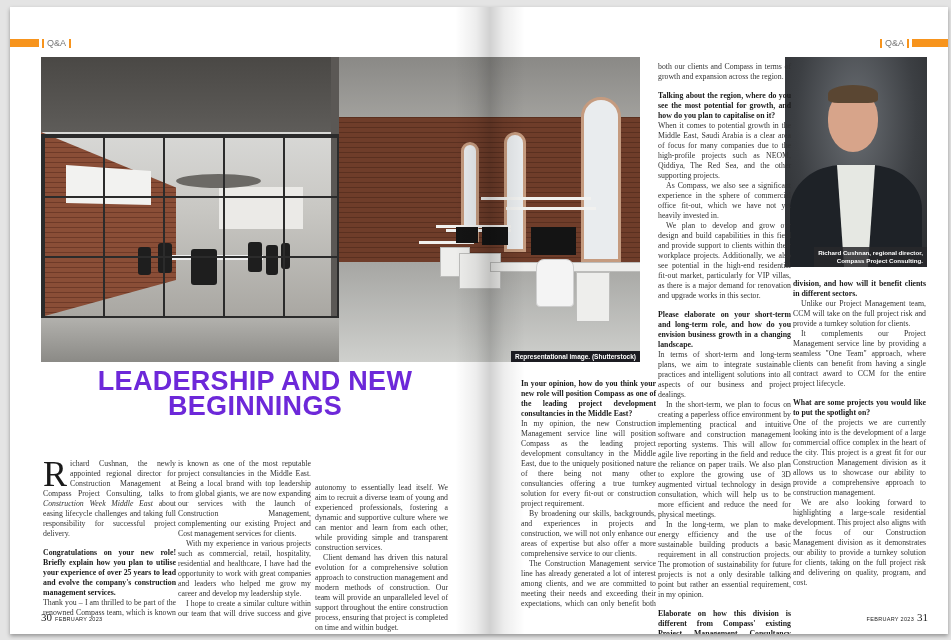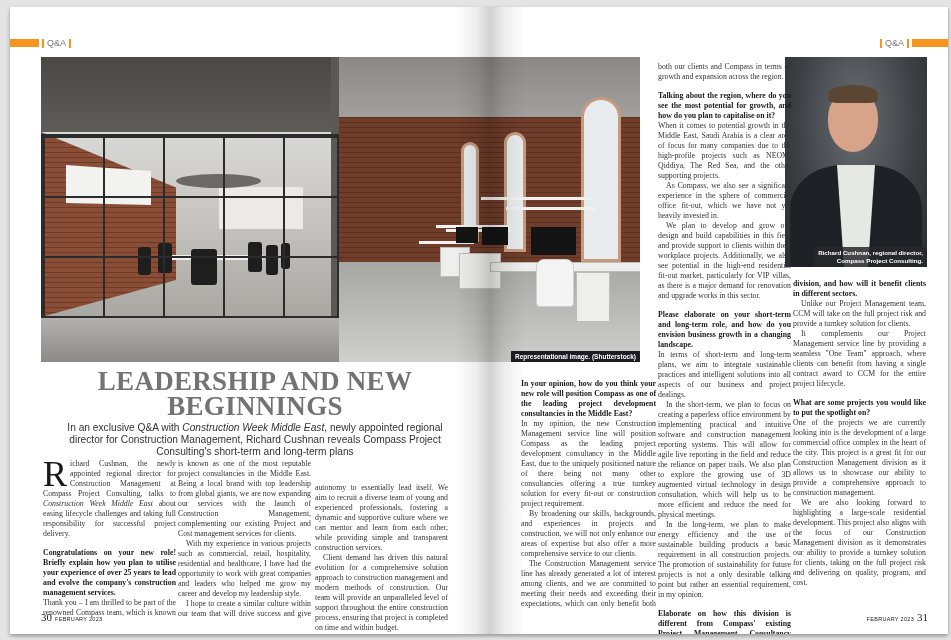--- a/index.html
+++ b/index.html
@@ -39,22 +39,22 @@
   .hero .arch { position: absolute; background: #e9ecee; border-radius: 30px 30px 0 0; border: 3px solid #c59b7f; }
   .hero .floor-r { position: absolute; left: 298px; top: 205px; width: 301px; height: 100px; background: linear-gradient(#a6a6a3, #cfd0cd); }
   .hero .desk { position: absolute; background: #eeeeec; border: 1px solid #bdbdbb; }
   .hero .monitor { position: absolute; background: #141414; }
   .hero .w-chair { position: absolute; background: #f4f4f4; border-radius: 8px 8px 4px 4px; border: 1px solid #cfcfcf; }
   .hero .light-bar { position: absolute; height: 3px; background: #f1f1ef; }
   .hero-credit { position: absolute; right: 0; bottom: 0; background: #1c1c22; color: #fff; font-family: "Liberation Sans", sans-serif;
                  font-size: 6.5px; font-weight: bold; padding: 2px 4px; }
 
   
-  .headline { position: absolute; left: 40px; top: 362px; width: 410px; text-align: center; font-family: Liberation Serif, serif; font-weight: bold;
-              color: #737373; font-size: 27px; line-height: 25px; letter-spacing: 0.3px; }
+  .headline { position: absolute; left: 40px; top: 362px; width: 410px; text-align: center; font-family: Liberation Sans, sans-serif; font-weight: bold;
+              color: #6d28d9; font-size: 27px; line-height: 25px; letter-spacing: 0.3px; }
   .standfirst { position: absolute; left: 40px; top: 415px; width: 410px; text-align: center; font-family: "Liberation Sans", sans-serif;
                 font-size: 10.2px; line-height: 12px; color: #333; }
   .standfirst em { font-style: italic; }
 
   .col { position: absolute; font-size: 7.8px; line-height: 10px; text-align: justify; color: #333; }
   .col p { text-indent: 8px; }
   .col p.noind { text-indent: 0; }
   .col .q { font-weight: bold; color: #1a1a1a; text-indent: 0; margin-top: 9px; }
   .col .q.first { margin-top: 0; }
   .dropcap { float: left; font-size: 36px; line-height: 28px; margin: 1px 3px 0 0; color: #1a1a1a; }
@@ -147,23 +147,20 @@
     <div class="portrait-caption">
       <div>Richard Cushnan, regional director,</div>
       <div>Compass Project Consulting.</div>
     </div>
   </div>
 
   <div class="headline">
     <div>LEADERSHIP AND NEW</div>
     <div>BEGINNINGS</div>
   </div>
-  <div class="standfirst">
-    <span>In an exclusive Q&amp;A with </span><em>Construction Week Middle East</em><span>, newly appointed regional director for Construction Management, Richard Cushnan reveals Compass Project Consulting's short-term and long-term plans</span>
-  </div>
 
   <div class="col c1">
     <p class="noind">
       <span class="dropcap">R</span><span>ichard Cushnan, the newly appointed regional director for Construction Management at Compass Project Consulting, talks to </span><em>Construction Week Middle East</em><span> about easing lifecycle challenges and taking full responsibility for successful project delivery.</span>
     </p>
     <p class="q">Congratulations on your new role! Briefly explain how you plan to utilise your experience of over 25 years to lead and evolve the company's construction management services.</p>
     <p class="noind" style="height:20px;overflow:hidden;">Thank you – I am thrilled to be part of the renowned Compass team, which is known as one of the most reputable project consultancies in the Middle East. Being a local brand with top leadership from global giants, we are now expanding our services with the launch of Construction Management, complementing our existing Project and Cost management services for clients.</p>
   </div>
 
   <div class="col c2">

